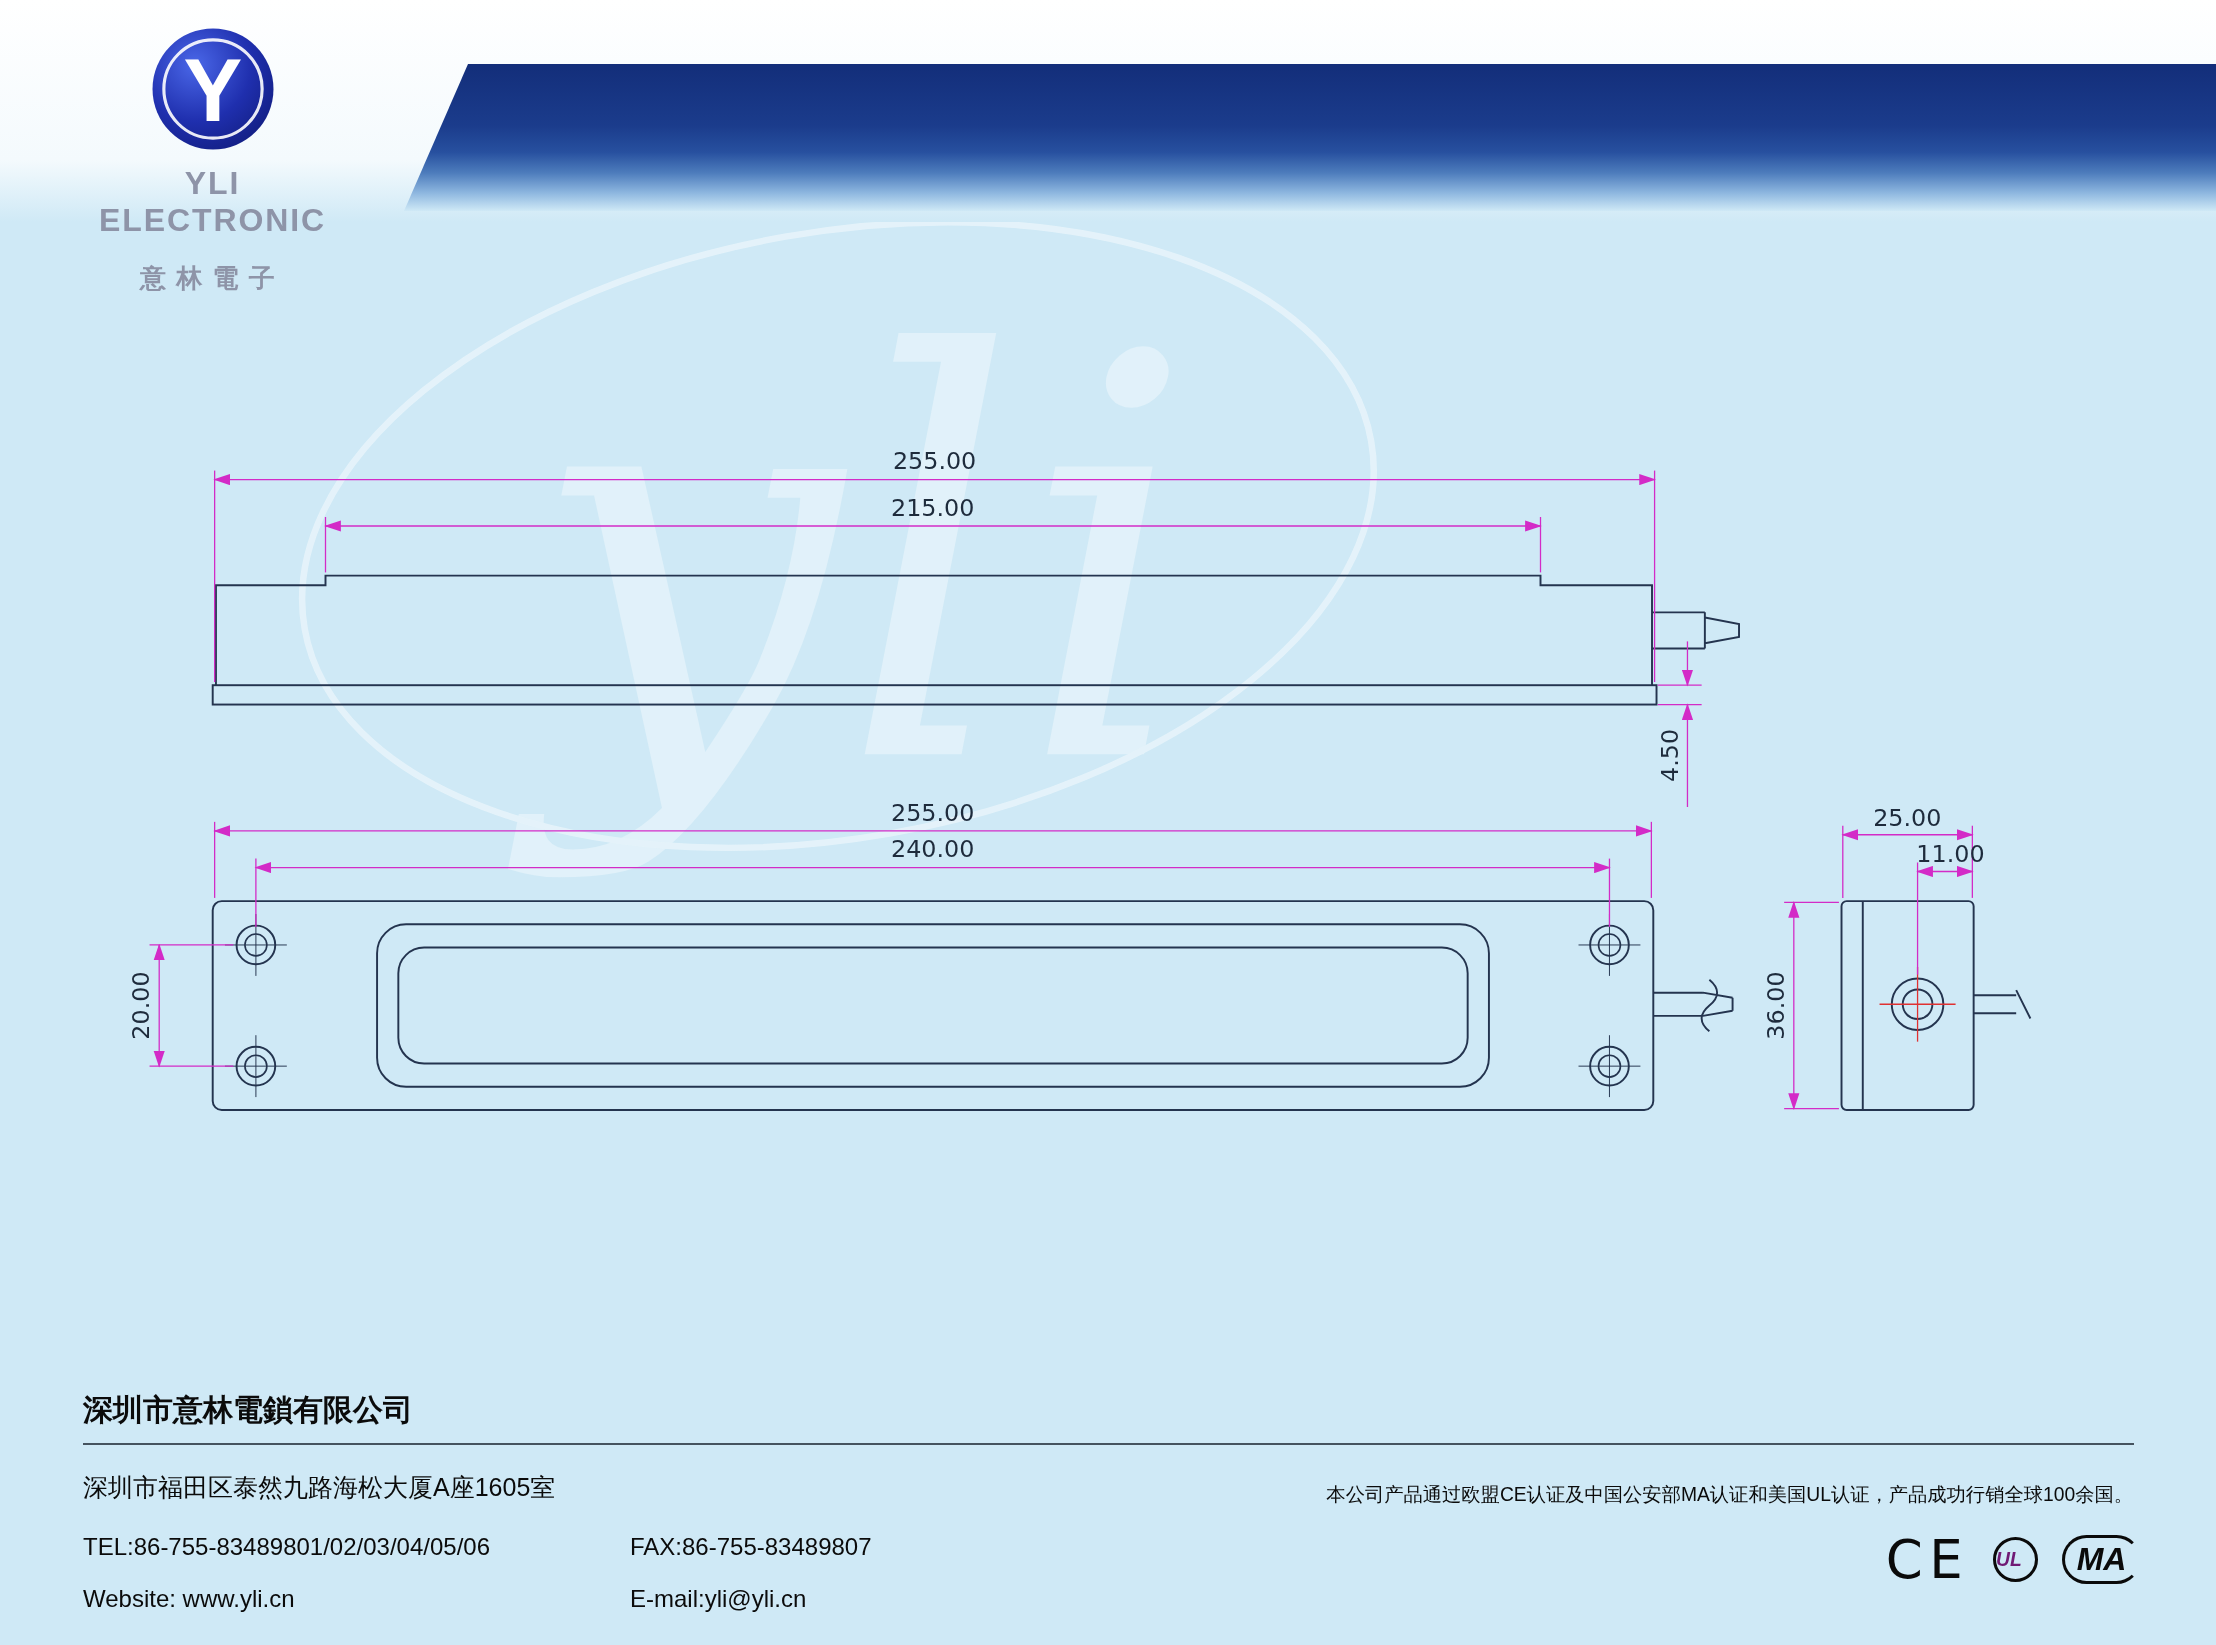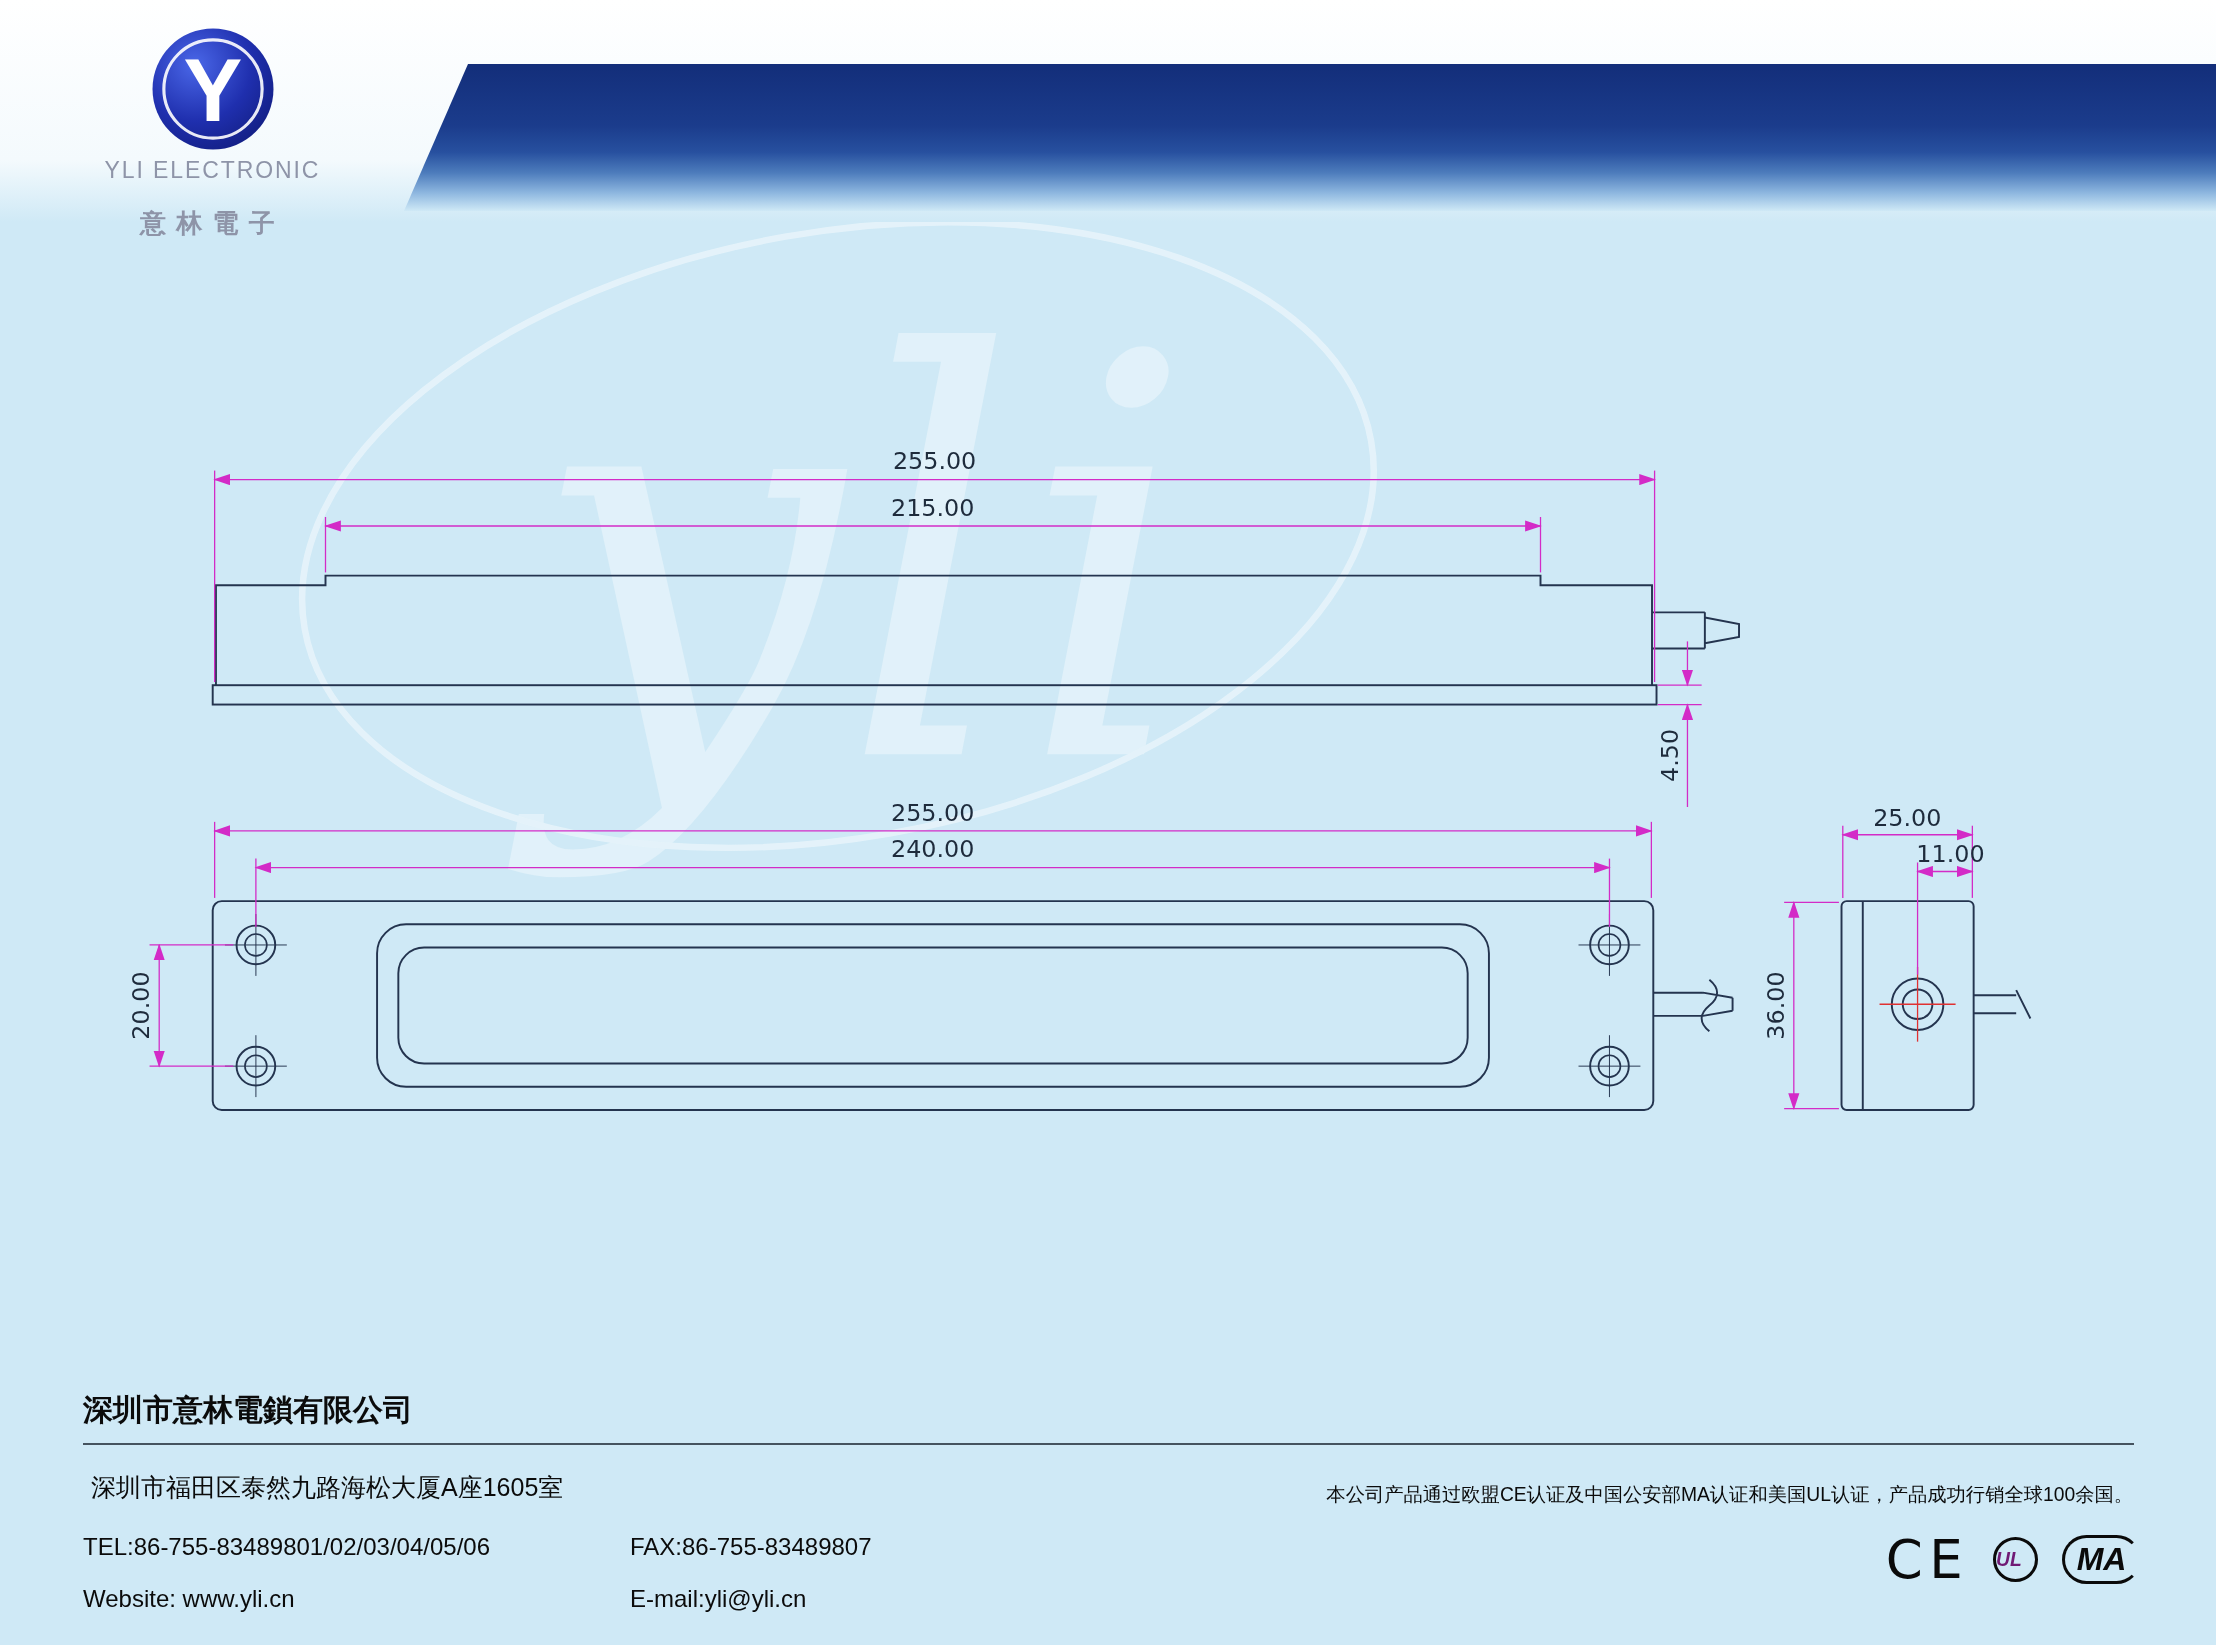--- a/index.html
+++ b/index.html
@@ -5,38 +5,38 @@
   * { margin:0; padding:0; box-sizing:border-box; }
   html,body { width:2216px; height:1645px; }
   body { font-family:"Liberation Sans", sans-serif; color:#0b0b0b; }
   .page { position:relative; width:2216px; height:1645px; background:#cfe9f6; overflow:hidden; }
 
   
   .header-band { position:absolute; top:0; left:0; right:0; height:222px;
     background:linear-gradient(180deg,#ffffff 0%,#f4fafd 72%,#cfe9f6 100%); }
   .logo-wrap { position:absolute; left:77px; top:26px; width:271px; text-align:center; }
   .logo-svg { display:block; margin:0 auto; }
-  .brand { margin-top:5px; font-size:23px; font-weight:normal; letter-spacing:1.9px; color:#8e94a8; }
+  .brand { margin-top:13px; font-size:32px; font-weight:bold; letter-spacing:1.9px; color:#8e94a8; }
   .brand-cn { margin-top:22px; font-size:26px; font-weight:bold; letter-spacing:10.3px; color:#8e94a8; }
 
   .banner { position:absolute; left:404px; top:64px; width:1812px; height:147px;
     clip-path:polygon(64px 0, 100% 0, 100% 100%, 0 100%);
     background:linear-gradient(180deg,#132e7a 0%,#1b3c8c 42%,#27509f 60%,#4d7cbc 74%,#8fb8e0 88%,#cfe9f6 100%);
     text-align:center; }
   .banner-title { margin-top:22px; font-size:43px; font-weight:bold; letter-spacing:20.6px; color:#ffffff; white-space:nowrap; }
   .banner-subtitle { margin-top:10.3px; font-size:30px; font-weight:bold; letter-spacing:7px; color:#ffffff; white-space:nowrap; }
 
   
   .drawing { position:absolute; left:0; top:0; }
 
   
   .f-abs { position:absolute; white-space:nowrap; }
   .company { left:83px; top:1390px; font-size:30px; font-weight:bold; }
   .rule { left:83px; top:1443px; width:2051px; height:1.9px; background:#45535f; }
-  .address { left:83px; top:1471px; font-size:25px;margin-left:8px; }
+  .address { left:83px; top:1471px; font-size:25px; }
   .cert-note { right:83px; top:1481px; font-size:19.3px; }
   .tel { left:83px; top:1533px; font-size:24px; }
   .fax { left:630px; top:1533px; font-size:24px; }
   .website { left:83px; top:1585px; font-size:24px;text-align:center; }
   .email { left:630px; top:1585px; font-size:24px; }
 
   .marks { right:75px; top:1529px; display:flex; align-items:center; gap:24px; }
   .ce-mark { font-family:"DejaVu Sans", sans-serif; font-size:53px; font-weight:500; letter-spacing:6.4px; color:#0a0a0a; }
   .ul-mark { width:45px; height:45px; border:3.2px solid #0a0a0a; border-radius:50%;
     display:flex; align-items:center; 

